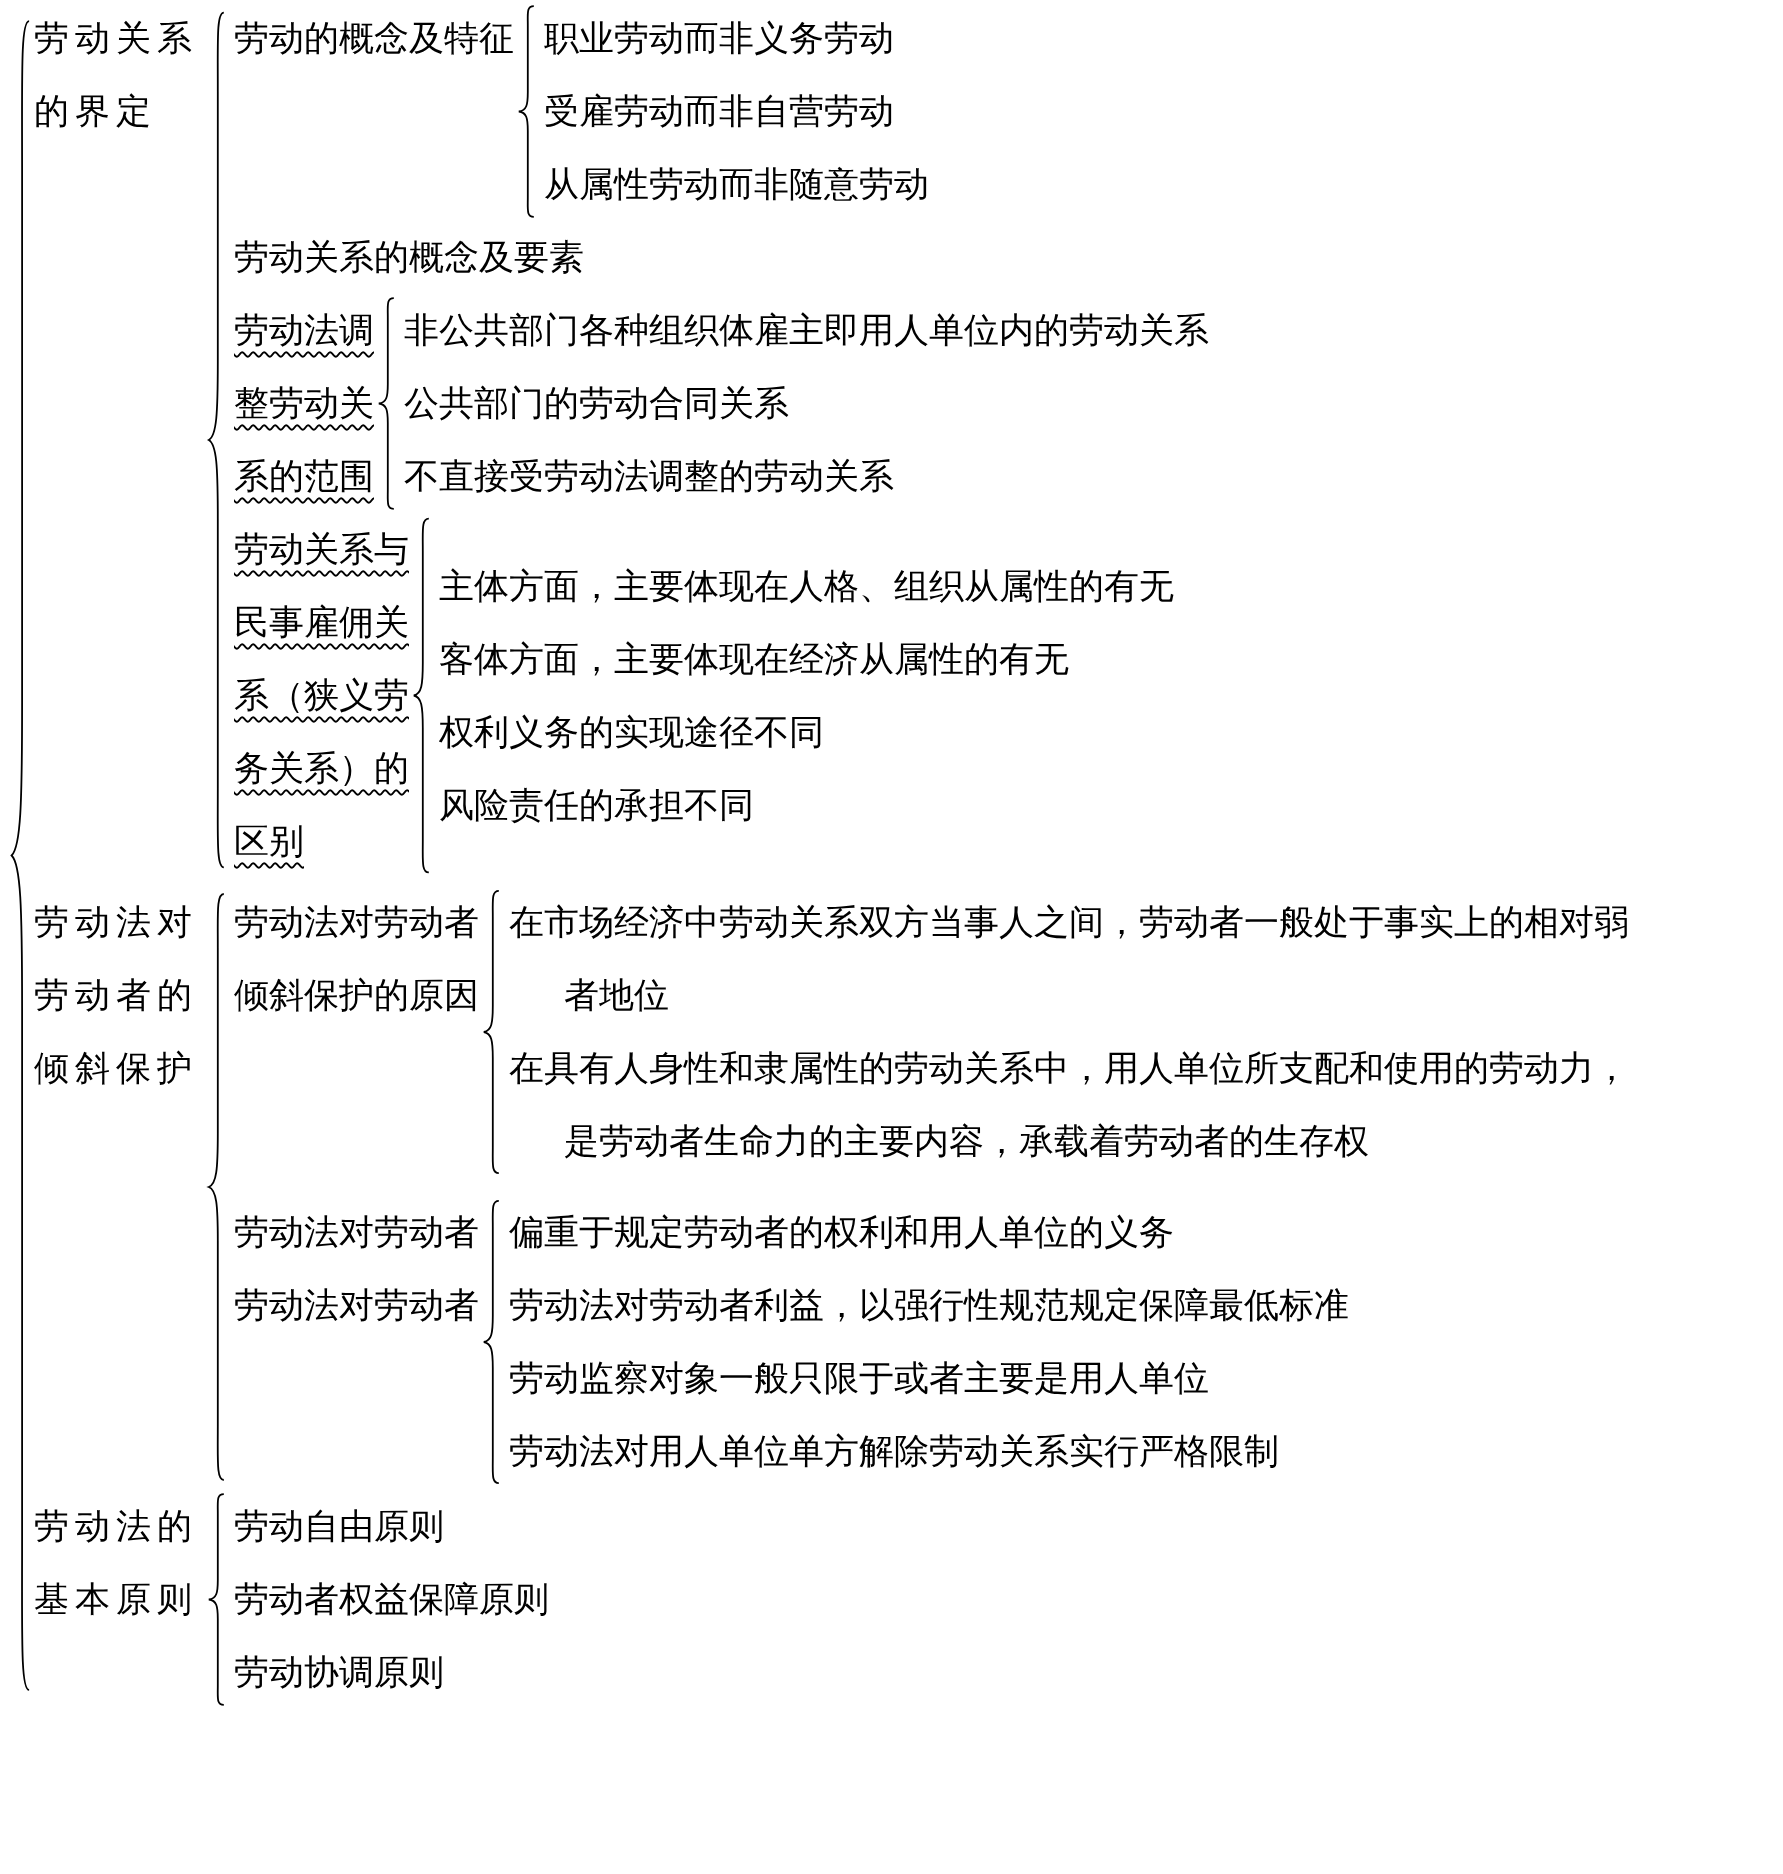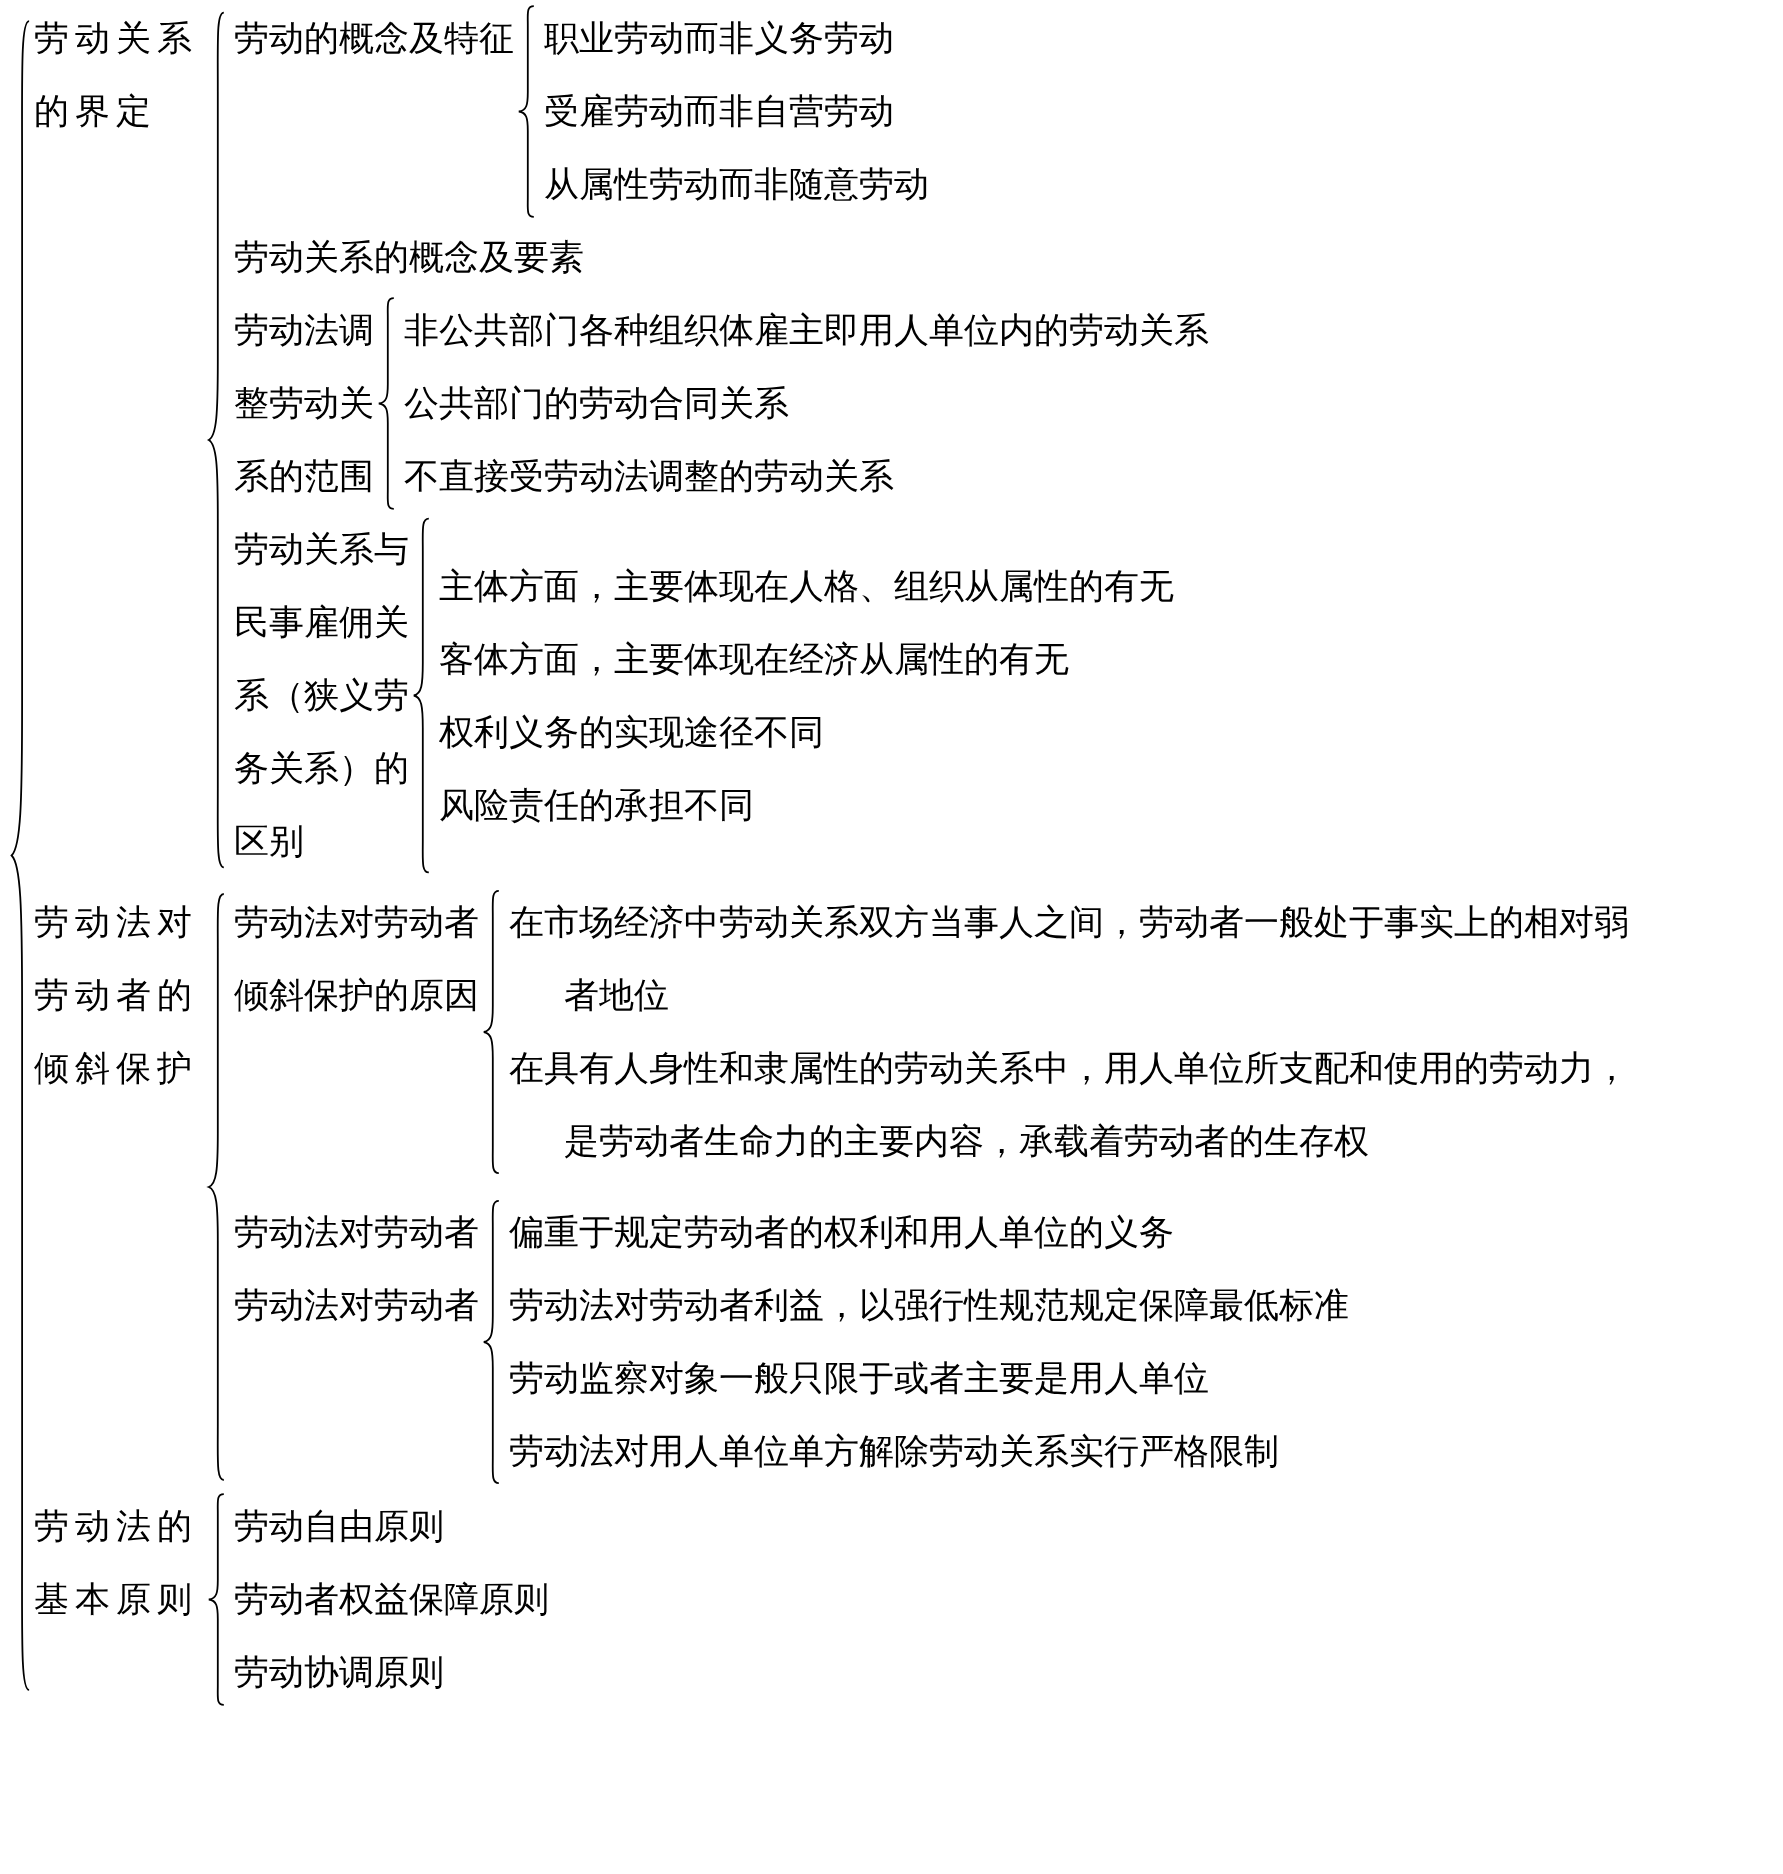--- a/index.html
+++ b/index.html
@@ -13,21 +13,21 @@
   .label-col{display:flex;flex-direction:column;justify-content:flex-start;flex:0 0 auto;}
   .children-col{display:flex;flex-direction:column;justify-content:center;flex:0 0 auto;}
   .brace-col{flex:0 0 24px;position:relative;align-self:stretch;}
   .brace-col.outer{flex:0 0 28px;}
   .brace-svg{position:absolute;top:2px;left:0;width:100%;height:calc(100% - 4px);display:block;}
   .row,.lbl{font-size:35px;line-height:73px;white-space:nowrap;}
   .para{font-size:35px;line-height:73px;white-space:normal;}
   .p-zongshuo{width:1170px;padding-left:108px;text-indent:-108px;}
   .p-hang{width:1075px;padding-left:55px;text-indent:-55px;}
   .lv1 .lbl{letter-spacing:6px;width:170px;}
-  .wavy{text-decoration-style:wavy;text-decoration-thickness:2px;text-underline-offset:9px;}
+  .wavy{text-decoration:underline;text-decoration-style:wavy;text-decoration-thickness:2px;text-underline-offset:9px;}
   .pad{padding-left:6px;}
   #sec2{margin-top:8px;}
   #node-manifest{margin-top:18px;}
   #sec3{margin-top:2px;}
   .hidden-defs{position:absolute;width:0;height:0;overflow:hidden;}
 </style>
 </head>
 <body>
 
 <svg class="hidden-defs" aria-hidden="true">

